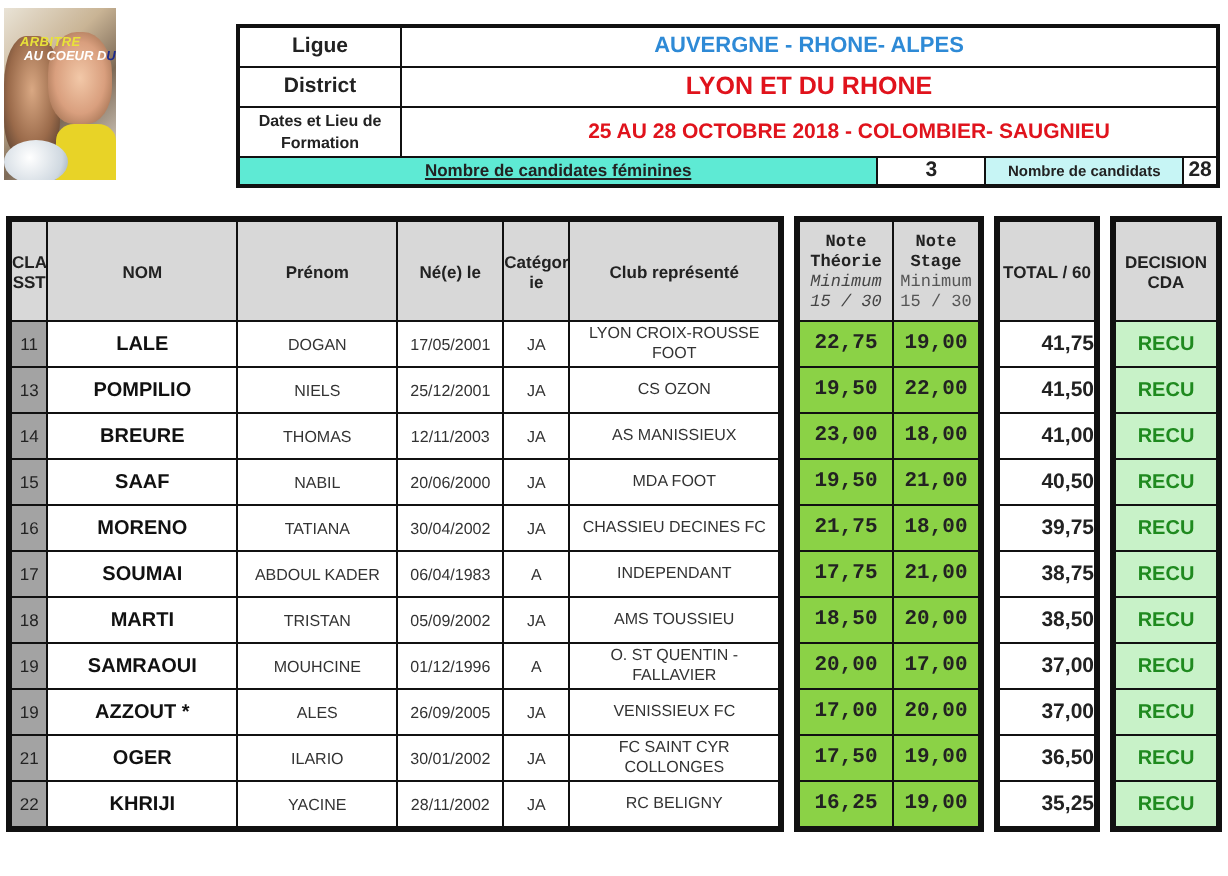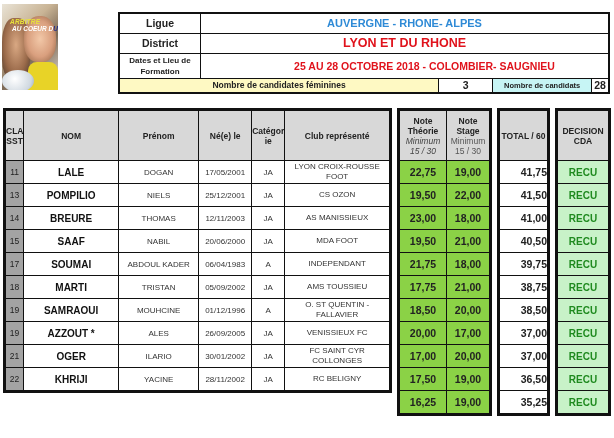--- a/index.html
+++ b/index.html
@@ -18,30 +18,30 @@
   td, th { padding:0; text-align:center; vertical-align:middle; }
 
   
   .info { left:118px; top:12px; width:492px; border:2px solid #111; }
   .info td { border:1px solid #111; font-weight:bold; font-size:10.5px; color:#222; }
   .info td.lbl { width:80px; font-family:"Liberation Sans", sans-serif; }
   .info td.lbl.small { font-size:8px; line-height:11px; }
   .info .blue { color:#2e8ad6; font-size:11px; }
   .info .red { color:#e0131c; font-size:12.5px; }
   .info .red.sm { font-size:10.5px;padding-left:40px; }
-  .info .pink { background:#fef9c3; font-size:8.5px; }
+  .info .pink { background:#5eead4; font-size:8.5px;text-decoration:underline; }
   .info .cyan { background:#c7f5f5; font-size:7.5px; }
   .info .val { font-size:10.5px; }
 
   
   .grp { top:108px; border:3px solid #111; }
   .grp th { background:#d8d8d8; border:1.5px solid #111; font-size:8.5px; font-weight:bold; color:#222; line-height:10px; height:49px; }
   .grp td { border:1.5px solid #111; height:22px; font-size:8px; color:#333; background:#fff; }
   .g1 { left:3px; width:389px; }
-  .g2 { left:397px; width:95px; }
+  .g2 { left:397px; width:95px;font-family:Liberation Mono, monospace; }
   .g3 { left:497px; width:53px; }
   .g4 { left:555px; width:56px; }
   .g1 td.rank { background:#a3a3a3; font-weight:normal; font-size:8.5px; color:#222; }
   .g1 td.nom { font-weight:bold; font-size:10px; color:#111; }
   .g1 td.club { font-size:8px; line-height:10px; }
   .g2 td { background:#8bd246; font-weight:bold; font-size:10.5px; color:#222; }
   .g3 td { font-weight:bold; font-size:10.5px; color:#222;text-align:right; }
   .g4 td { background:#c8f2c8; font-weight:bold; font-size:10px; color:#1f8a1f; }
   .g2 th .it { font-style:italic; font-weight:normal; color:#444; }
   .g2 th .nr { font-weight:normal; color:#555; }
@@ -120,20 +120,28 @@
       </tr>
       <tr>
         <td class="rank">15</td>
         <td class="nom">SAAF</td>
         <td>NABIL</td>
         <td>20/06/2000</td>
         <td>JA</td>
         <td class="club">MDA FOOT</td>
       </tr>
       <tr>
+        <td class="rank">16</td>
+        <td class="nom">MORENO</td>
+        <td>TATIANA</td>
+        <td>30/04/2002</td>
+        <td>JA</td>
+        <td class="club">CHASSIEU DECINES FC</td>
+      </tr>
+      <tr>
         <td class="rank">17</td>
         <td class="nom">SOUMAI</td>
         <td>ABDOUL KADER</td>
         <td>06/04/1983</td>
         <td>A</td>
         <td class="club">INDEPENDANT</td>
       </tr>
       <tr>
         <td class="rank">18</td>
         <td class="nom">MARTI</td>

